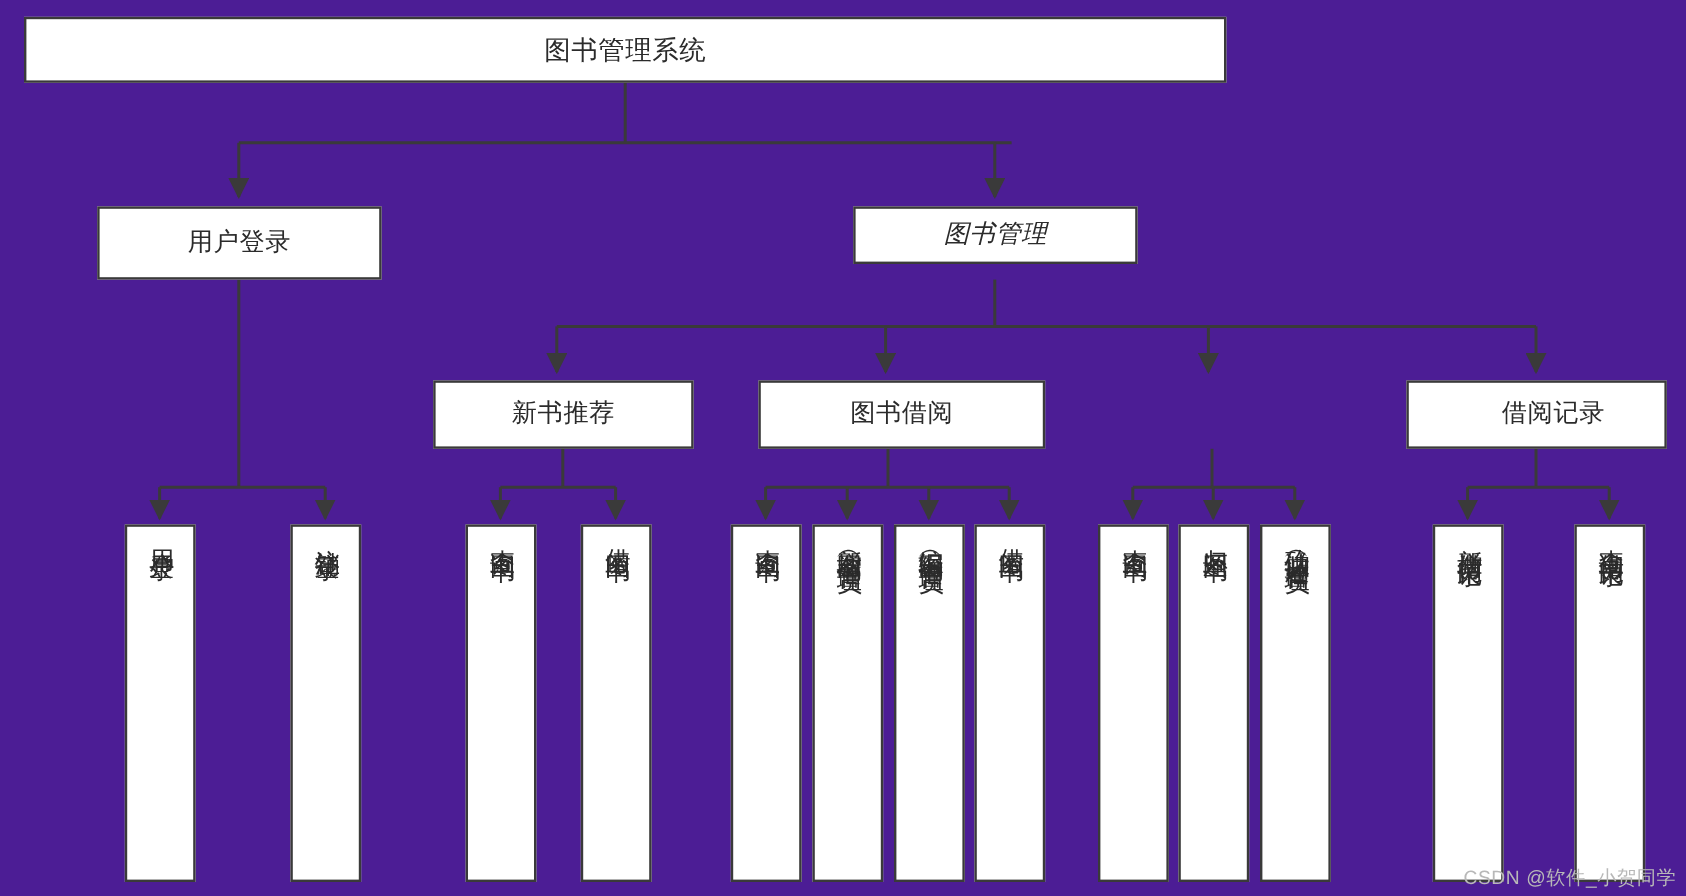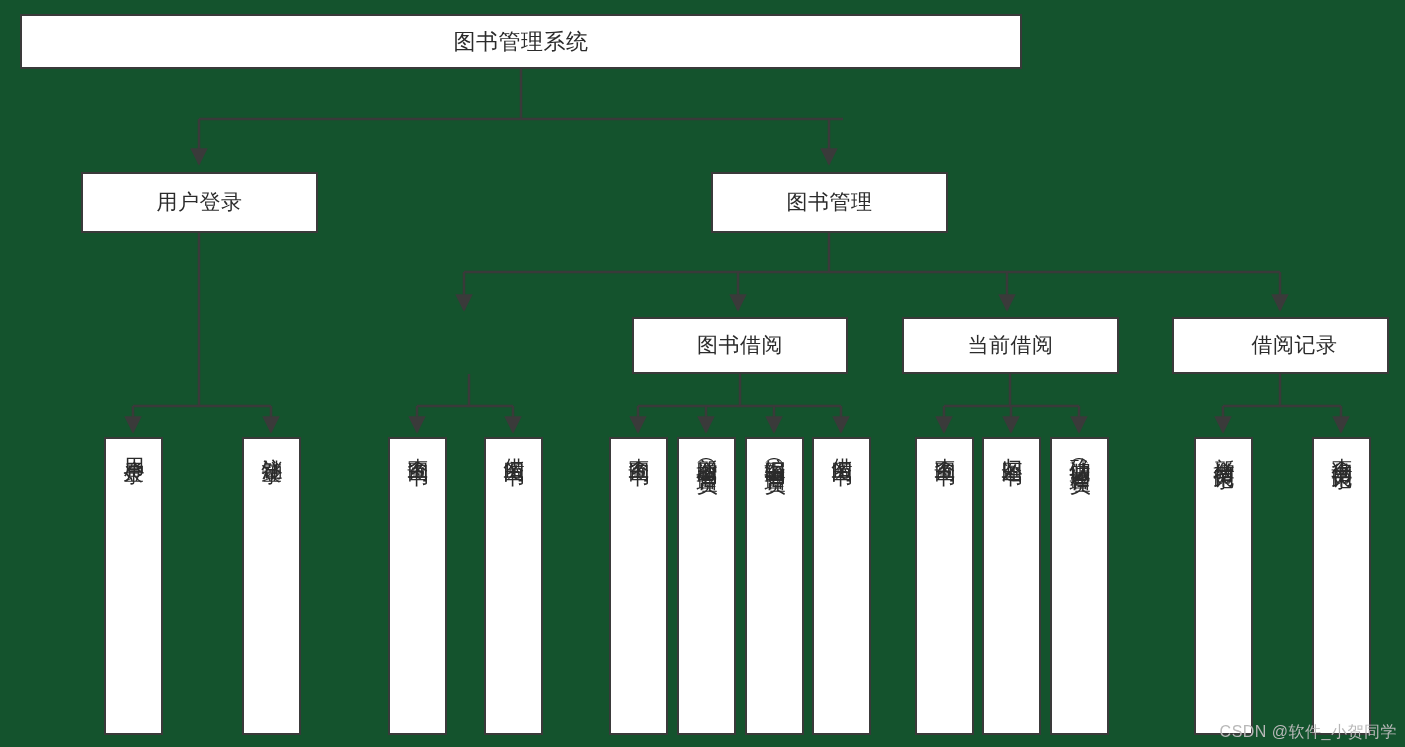--- a/index.html
+++ b/index.html
@@ -7,21 +7,21 @@
     padding: 0;
     background: #ffffff;
   }
   body {
     font-family: "Liberation Sans", "DejaVu Sans", sans-serif;
   }
   #canvas {
     position: relative;
     width: 1405px;
     height: 747px;
-    background: #14532d;
+    background: #4c1d95;
     overflow: hidden;
   }
   #edges {
     position: absolute;
     left: 0;
     top: 0;
     width: 1405px;
     height: 747px;
     pointer-events: none;
   }
@@ -124,29 +124,29 @@
     </g>
   </svg>
 
   <div class="node horiz root" style="left:20px; top:14px; width:1002px; height:55px;">
     <span class="lbl">图书管理系统</span>
   </div>
 
   <div class="node horiz" style="left:81px; top:172px; width:237px; height:61px;">
     <span class="lbl">用户登录</span>
   </div>
-  <div class="node horiz" style="left:711px; top:172px; width:237px; height:61px;">
+  <div class="node horiz" style="left:711px; top:172px; width:237px; height:48px;font-style:italic;">
     <span class="lbl">图书管理</span>
   </div>
 
-  <div class="node horiz" style="left:632px; top:317px; width:216px; height:57px;">
+  <div class="node horiz" style="left:361px; top:317px; width:217px; height:57px;">
+    <span class="lbl">新书推荐</span>
+  </div>
+  <div class="node horiz" style="left:632px; top:317px; width:239px; height:57px;">
     <span class="lbl">图书借阅</span>
-  </div>
-  <div class="node horiz" style="left:902px; top:317px; width:217px; height:57px;">
-    <span class="lbl">当前借阅</span>
   </div>
   <div class="node horiz" style="left:1172px; top:317px; width:217px; height:57px;padding-left:28px;">
     <span class="lbl">借阅记录</span>
   </div>
 
   <div class="node vert" style="left:104px; top:437px; width:59px; height:298px;">
     <span class="lbl">用户登录</span>
   </div>
   <div class="node vert" style="left:242px; top:437px; width:59px; height:298px;">
     <span class="lbl">注销登录</span>

